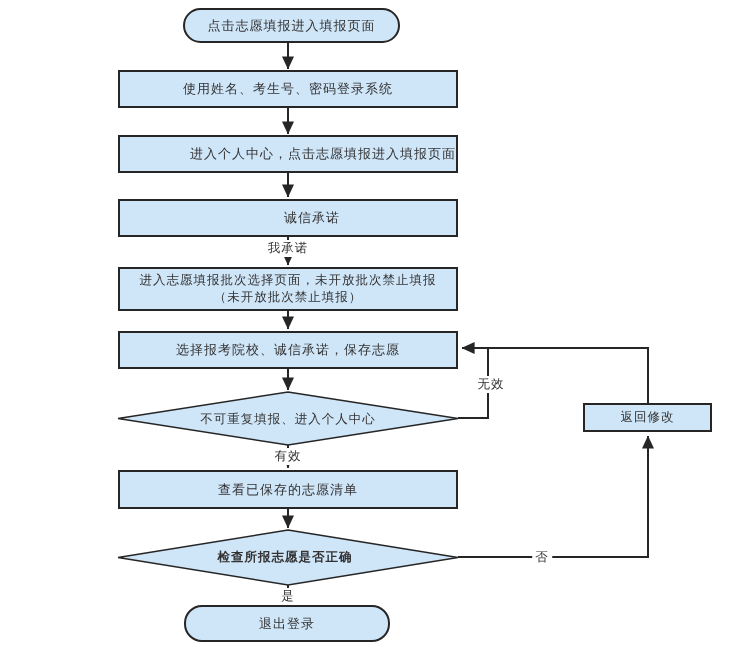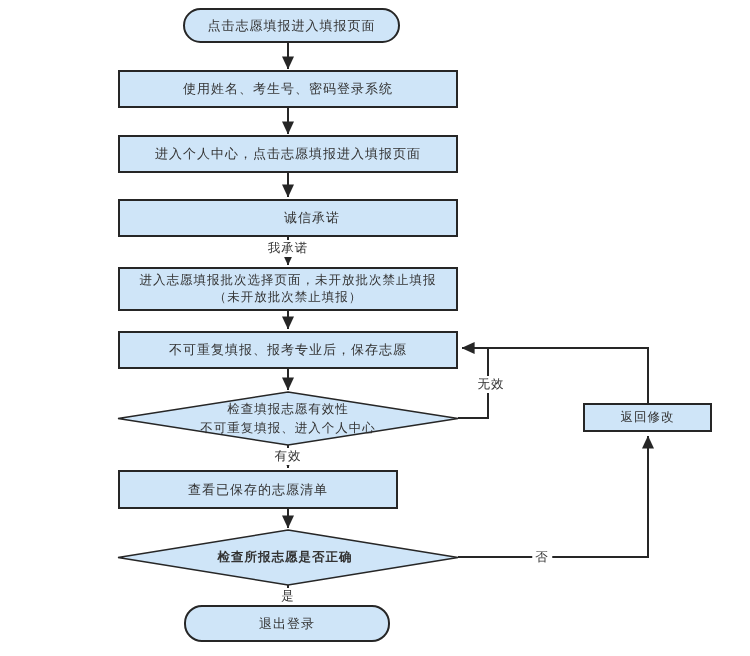--- a/index.html
+++ b/index.html
@@ -24,26 +24,26 @@
   }
   .edge-label{
     position:absolute;z-index:3;background:#ffffff;color:#333333;
     font-size:12.5px;letter-spacing:1px;padding:0 3px;transform:translateX(-50%);
     white-space:nowrap;
     text-align:center;
   }
   
   #node-start    {left:183px;top:8px;  width:217px;height:35px;}
   #node-login    {left:118px;top:70px; width:340px;height:38px;}
-  #node-center   {left:118px;top:135px;width:340px;height:38px;}
+  #node-center   {left:118px;top:135px;width:340px;height:38px;align-items:flex-end;}
   #node-integrity{left:118px;top:199px;width:340px;height:38px;padding-left:48px;}
   #node-batch    {left:118px;top:267px;width:340px;height:44px;font-size:12.5px;}
   #node-save     {left:118px;top:331px;width:340px;height:38px;}
   #dtext-valid   {left:118px;top:396px;width:340px;height:46px;}
-  #node-view     {left:118px;top:470px;width:280px;height:39px;}
+  #node-view     {left:118px;top:470px;width:340px;height:39px;}
   #dtext-correct {left:115px;top:531px;width:340px;height:52px;font-weight:bold;}
   #node-modify   {left:583px;top:403px;width:129px;height:29px;font-size:12.5px;}
   #node-logout   {left:184px;top:605px;width:206px;height:37px;}
   
   #lbl-promise{left:288px;top:240px;}
   #lbl-valid  {left:288px;top:448px;}
   #lbl-invalid{left:491px;top:376px;}
   #lbl-yes    {left:288px;top:588px;}
   #lbl-no     {left:542px;top:549px;}
 </style>
@@ -94,25 +94,24 @@
   <div class="node" id="node-integrity">
     <span>诚信承诺</span>
   </div>
 
   <div class="node" id="node-batch">
     <span>进入志愿填报批次选择页面，未开放批次禁止填报</span>
     <span>（未开放批次禁止填报）</span>
   </div>
 
   <div class="node" id="node-save">
-    <span>不可重复填报、报考专业后，保存志愿</span>
+    <span>选择报考院校、诚信承诺，保存志愿</span>
   </div>
 
   <div class="diamond-text" id="dtext-valid">
-    <span>检查填报志愿有效性</span>
     <span>不可重复填报、进入个人中心</span>
   </div>
 
   <div class="node" id="node-view">
     <span>查看已保存的志愿清单</span>
   </div>
 
   <div class="diamond-text" id="dtext-correct">
     <span>检查所报志愿是否正确</span>
   </div>

